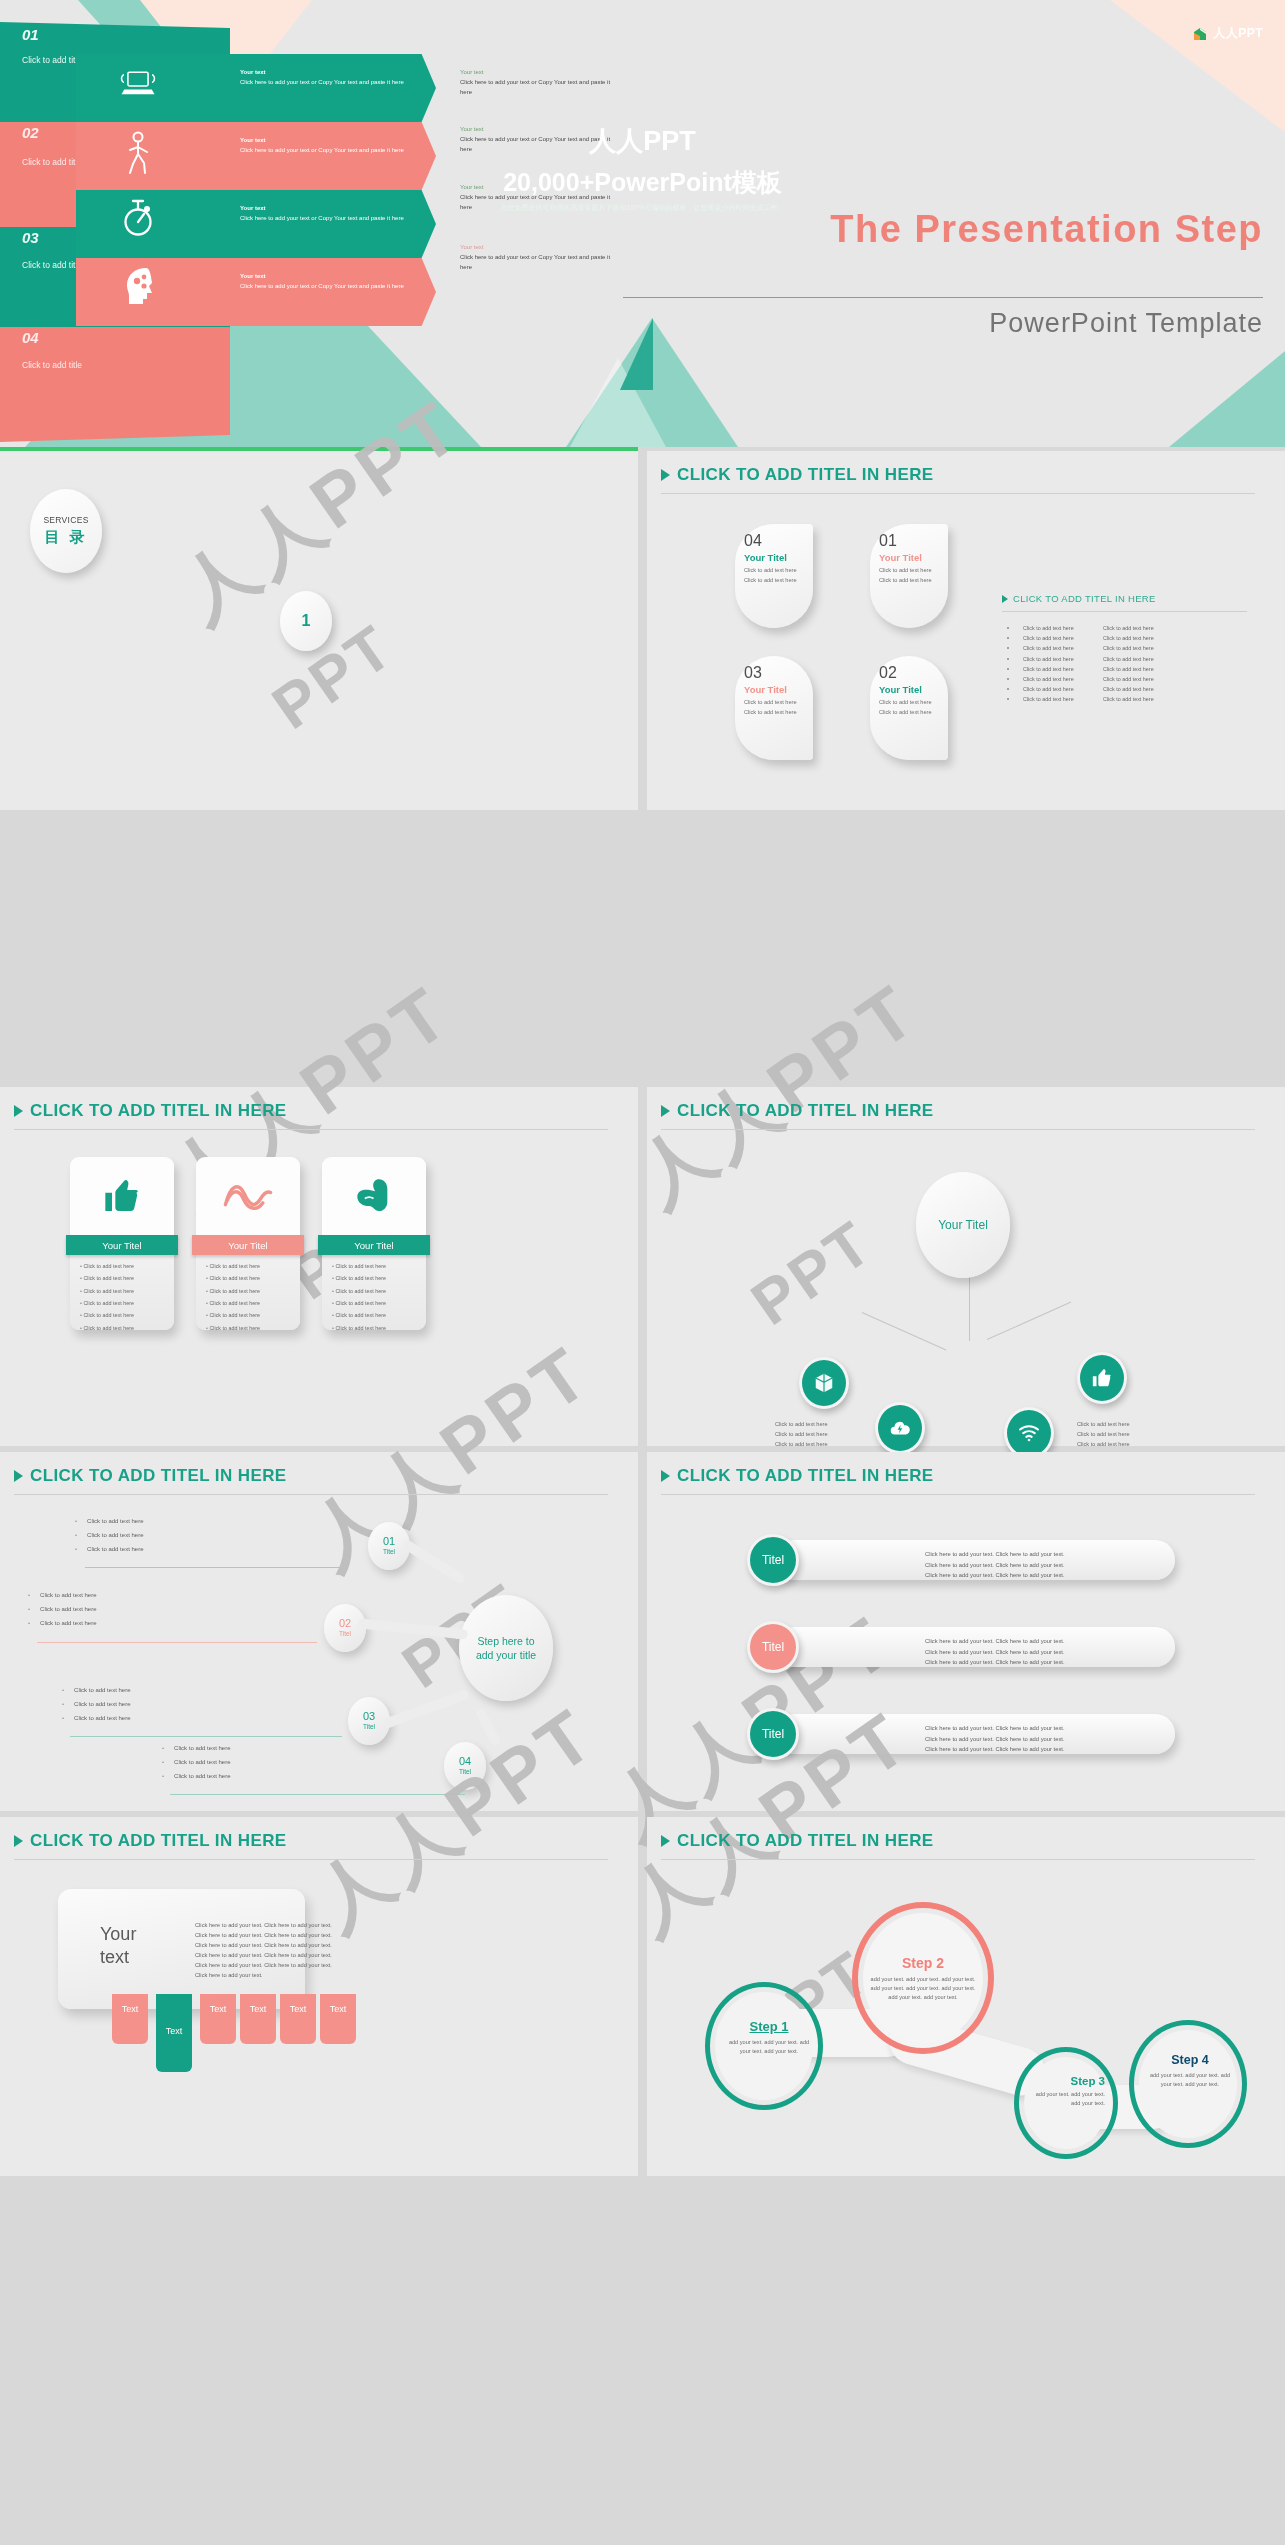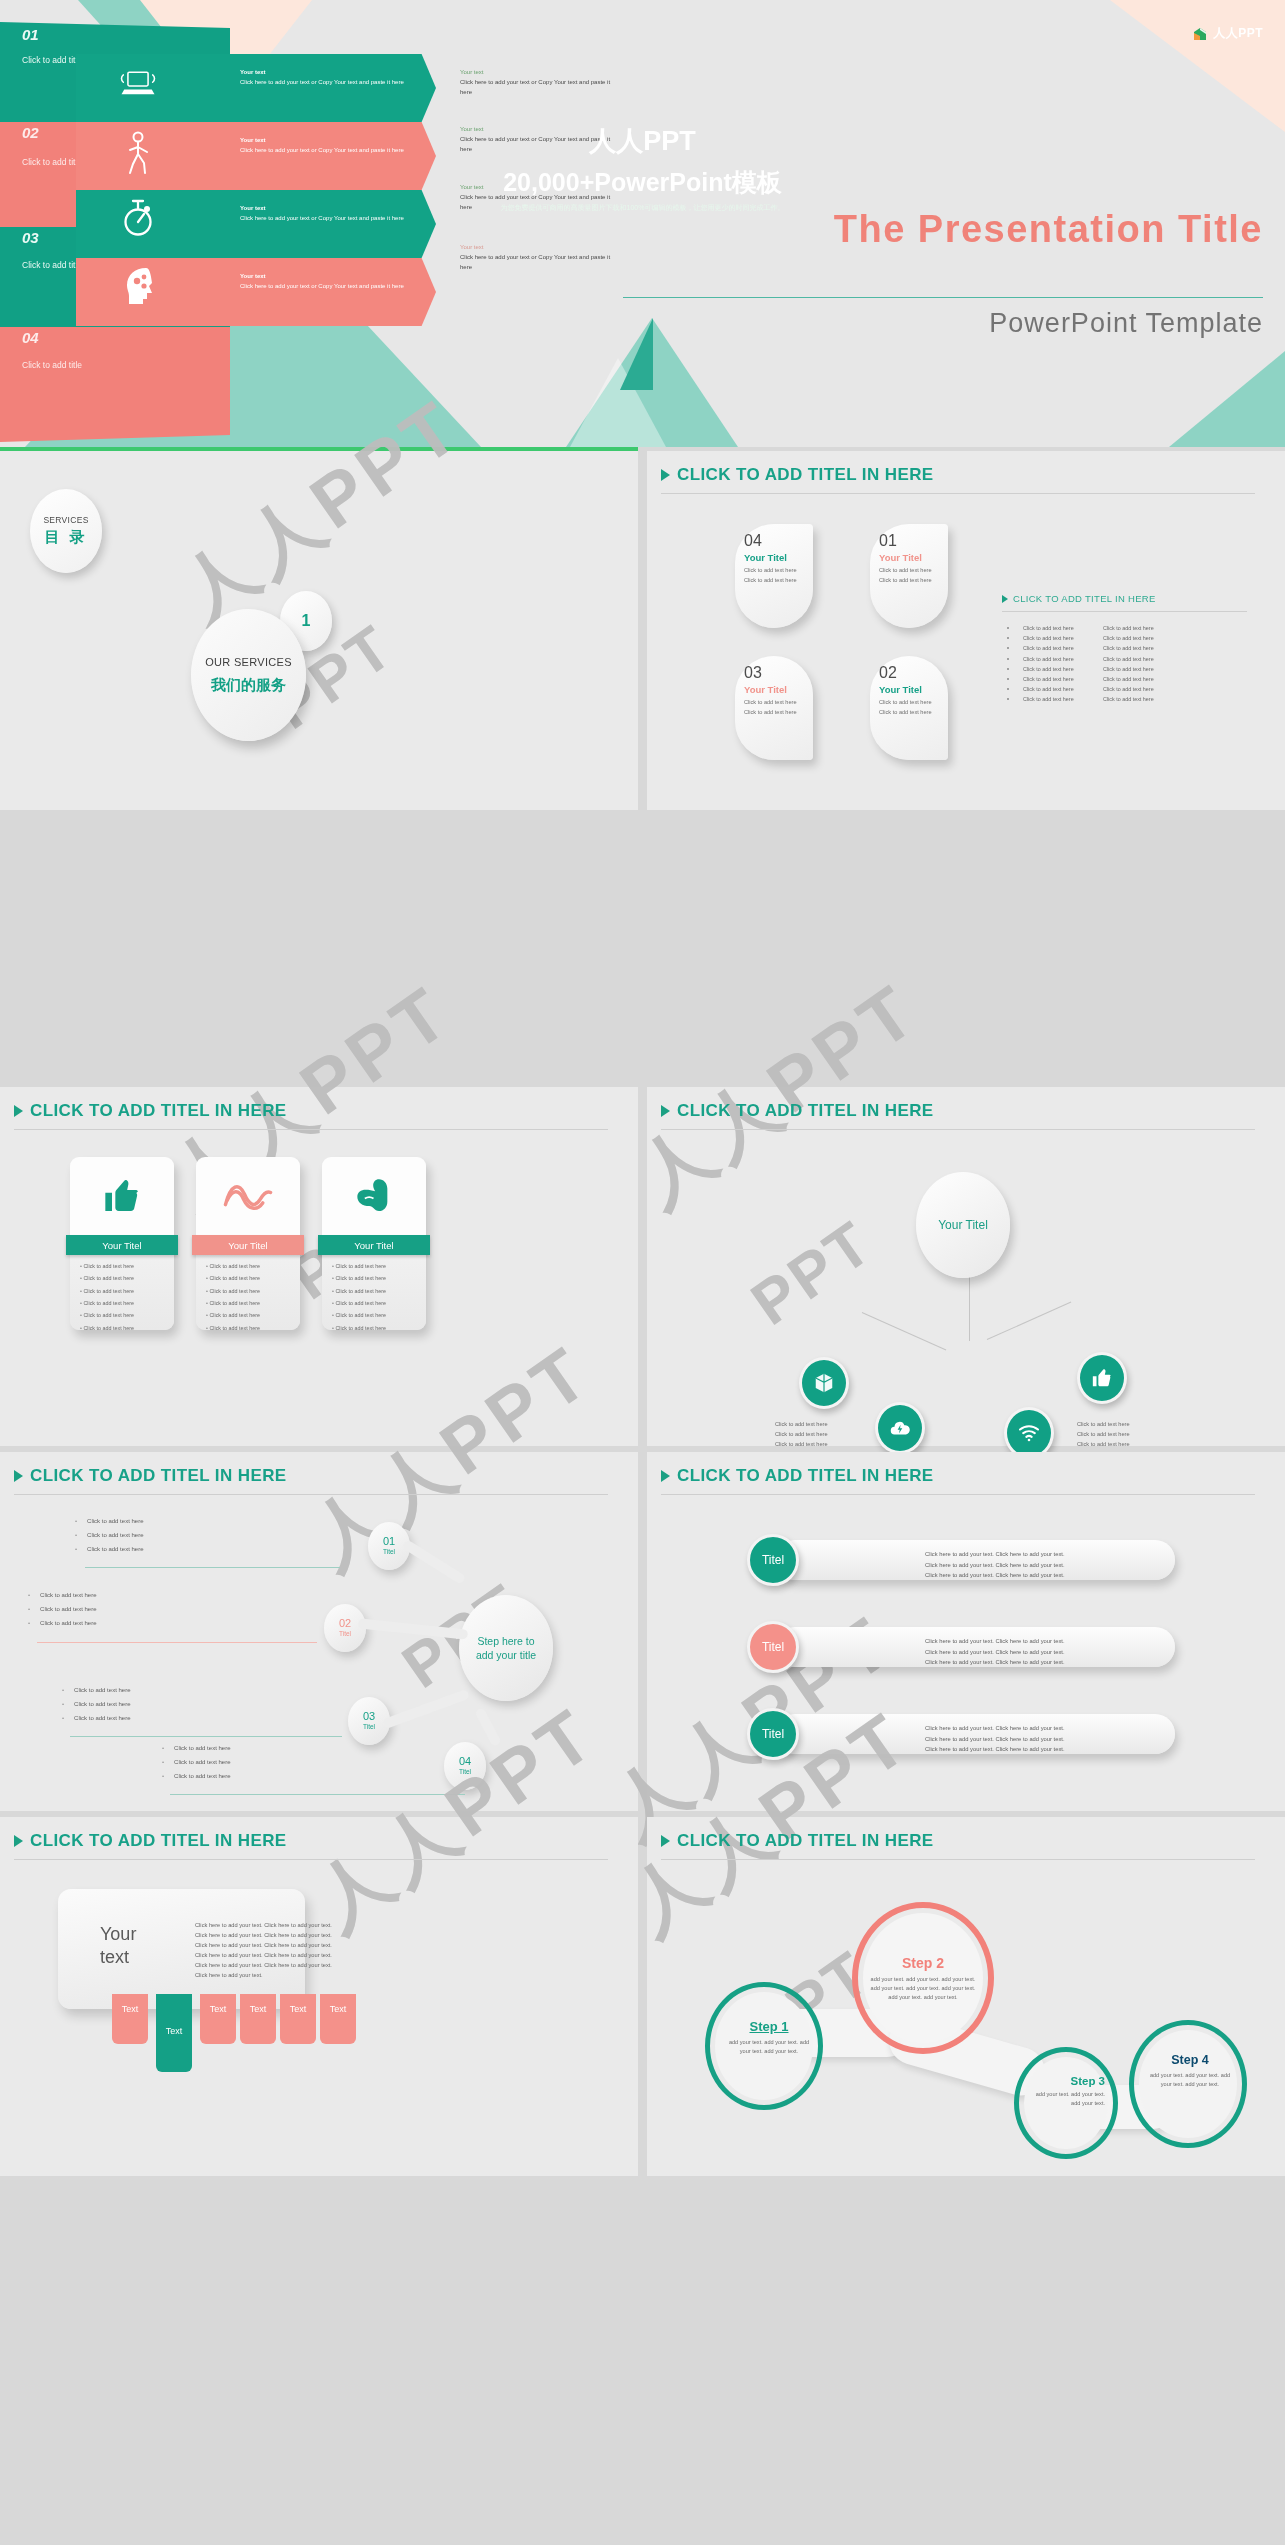--- a/index.html
+++ b/index.html
@@ -210,39 +210,35 @@
     <div class="tri" style="left:25px;top:203px;border-left:228px solid transparent;border-right:228px solid transparent;border-bottom:244px solid #8ed3c4;"></div>
 
     <div class="tri" style="left:566px;top:318px;border-left:86px solid transparent;border-right:86px solid transparent;border-bottom:129px solid #8ed3c4;"></div>
 
     <div class="tri" style="left:570px;top:358px;border-left:48px solid transparent;border-right:48px solid transparent;border-bottom:89px solid rgba(255,255,255,.38);"></div>
 
     <div style="position:absolute;left:620px;top:318px;width:33px;height:72px;background:#2bab93;clip-path:polygon(100% 0,100% 100%,0 100%);"></div>
 
     <div class="tri" style="right:0;top:351px;border-right:116px solid #8ed3c4;border-top:96px solid transparent;"></div>
 
-    <div class="cover-title">The Presentation Title</div>
+    <div class="cover-title">The Presentation Step</div>
     <div class="cover-rule"></div>
     <div class="cover-sub">PowerPoint Template</div>
   </div>
 
   <div class="s col1" style="top:451px;">
     <div class="wm" style="left:160px;top:10px;font-size:74px;letter-spacing:6px;">人人PPT</div>
     <div class="wm" style="left:268px;top:190px;font-size:62px;letter-spacing:3px;">PPT</div>
 
     <div class="contents-ellipse">
       <div class="en">SERVICES</div>
       <div class="cn">目  录</div>
     </div>
 
     <div class="svc-num">1</div>
-    <div class="svc-ellipse">
-      <div class="en">OUR SERVICES</div>
-      <div class="cn">我们的服务</div>
-    </div>
   </div>
 
   <div class="s col2" style="top:451px;">
     <div class="hd">
       <span class="arrow"></span>
       <span class="txt">CLICK TO ADD TITEL IN HERE</span>
     </div>
     <div class="hd-rule"></div>
 
     <div class="pet" style="left:88px;top:73px;border-radius:40px 4px 40px 40px;">

